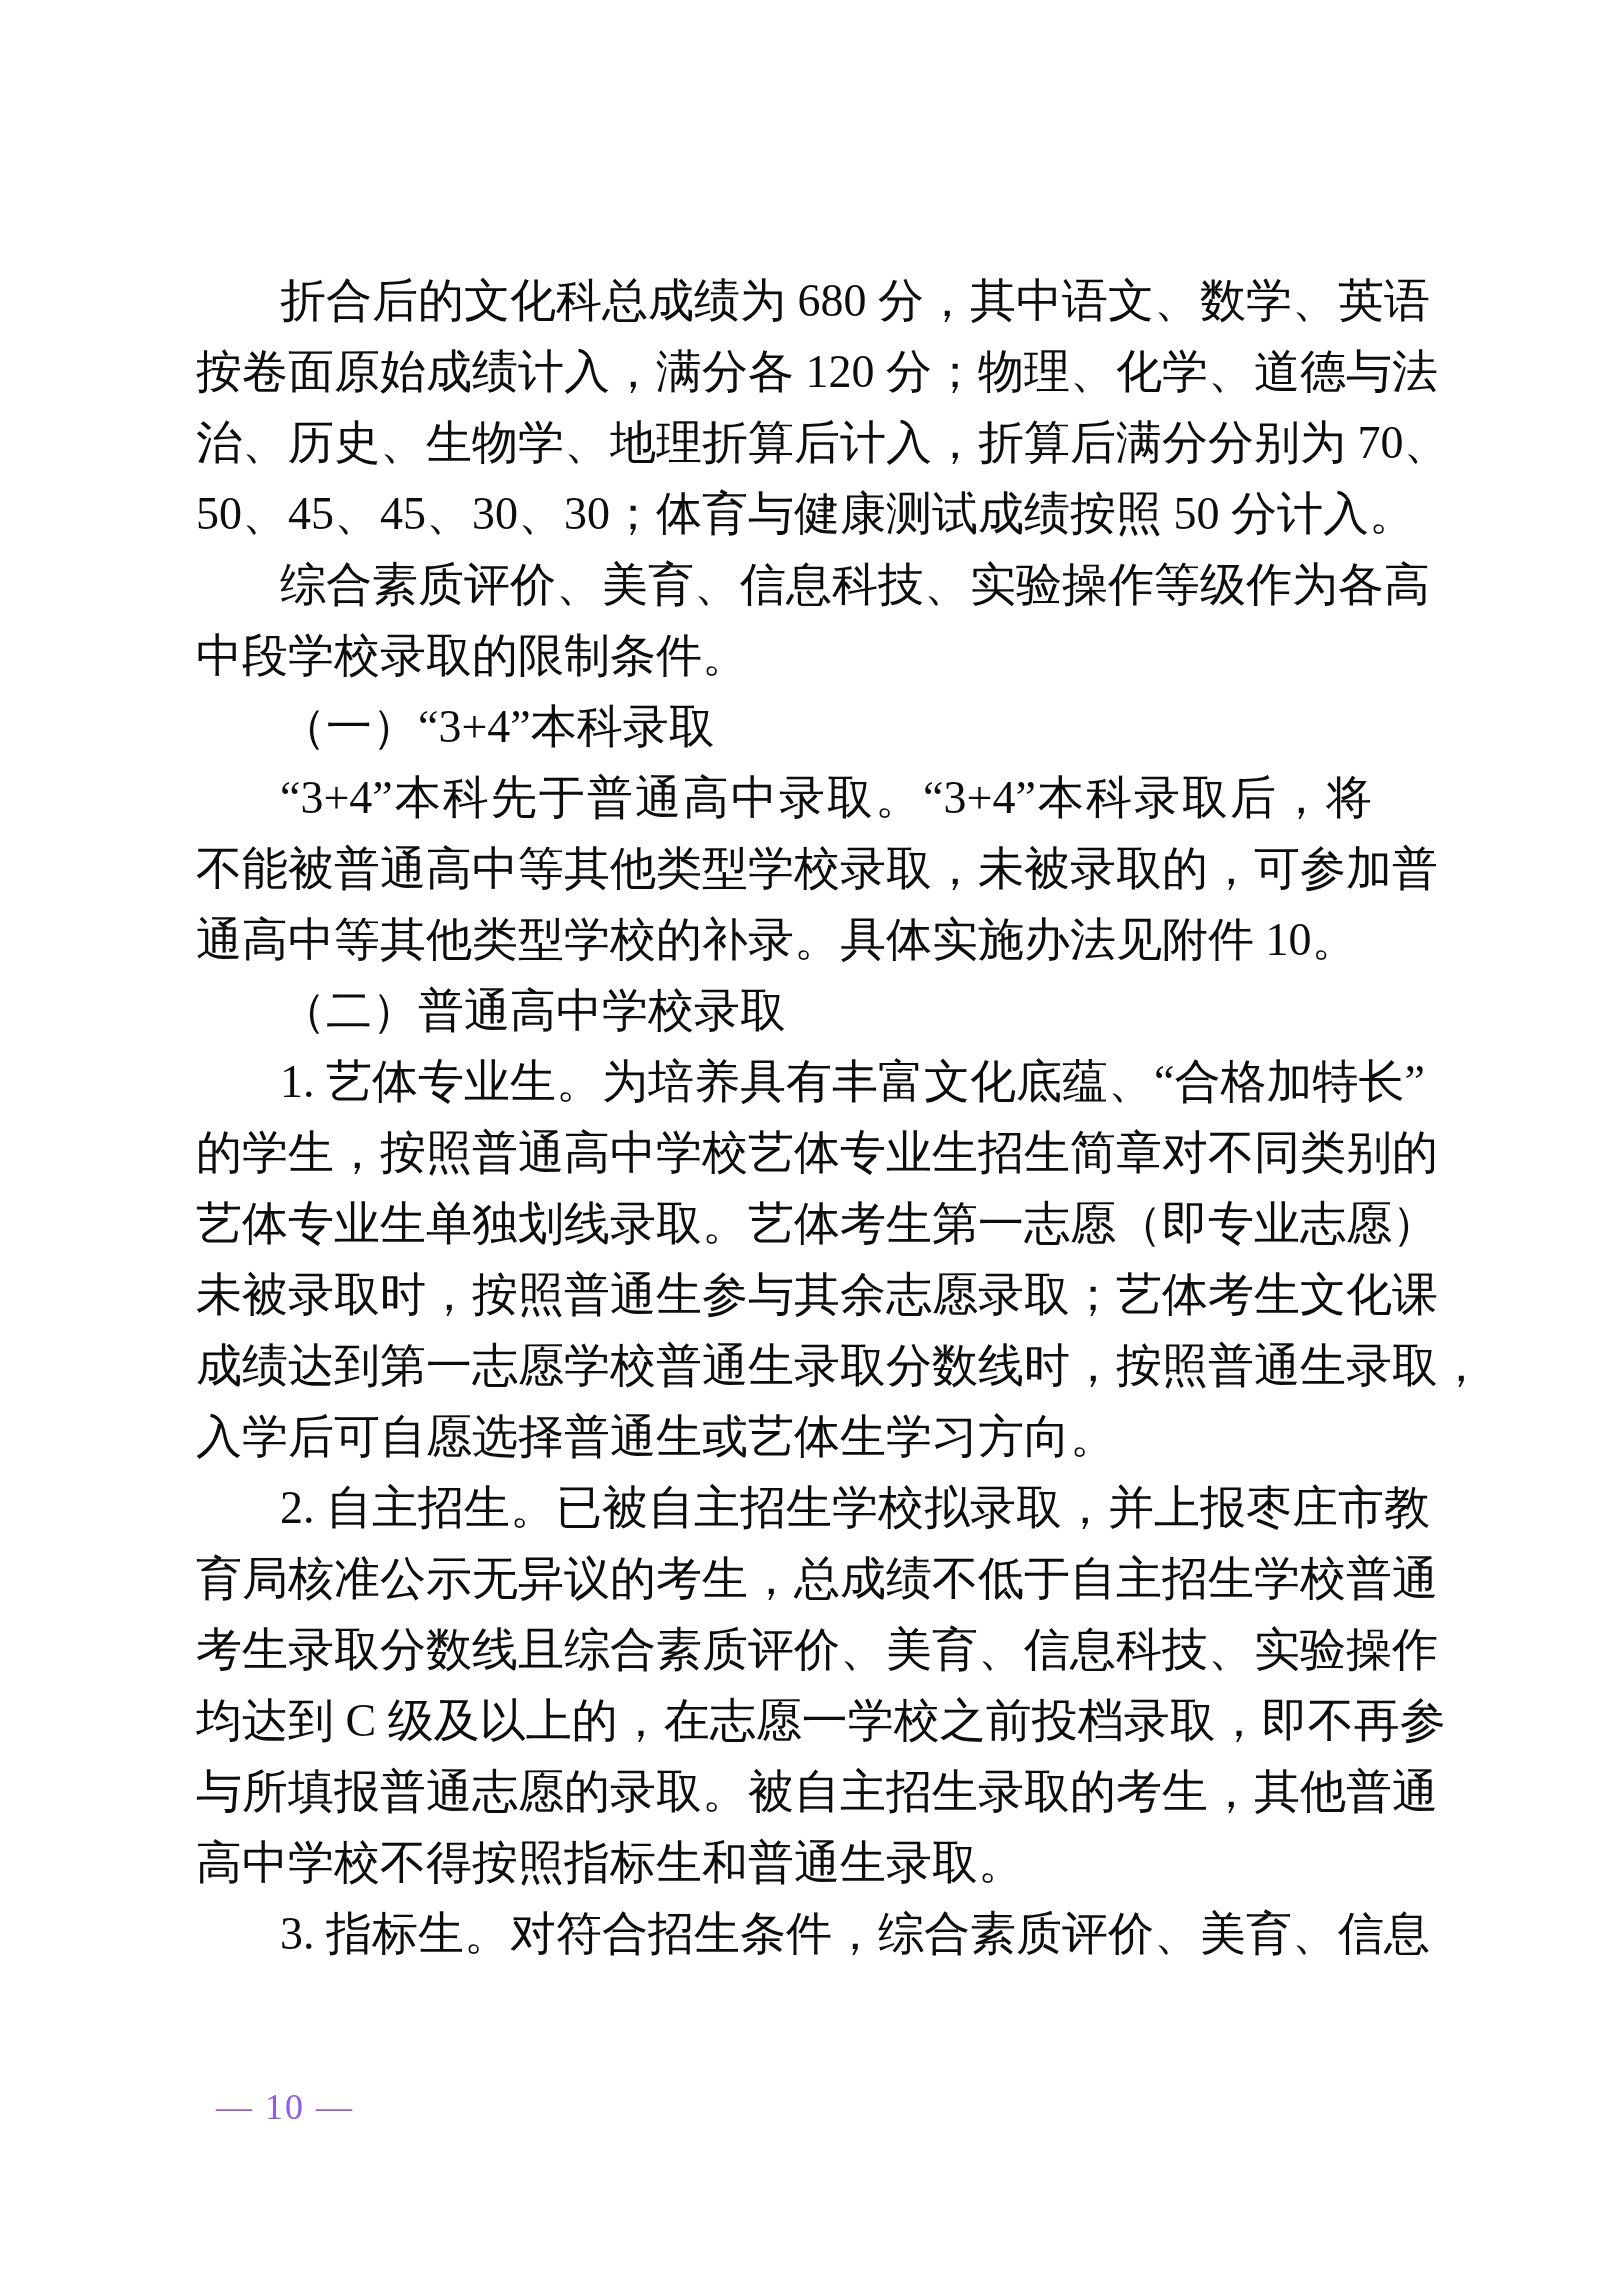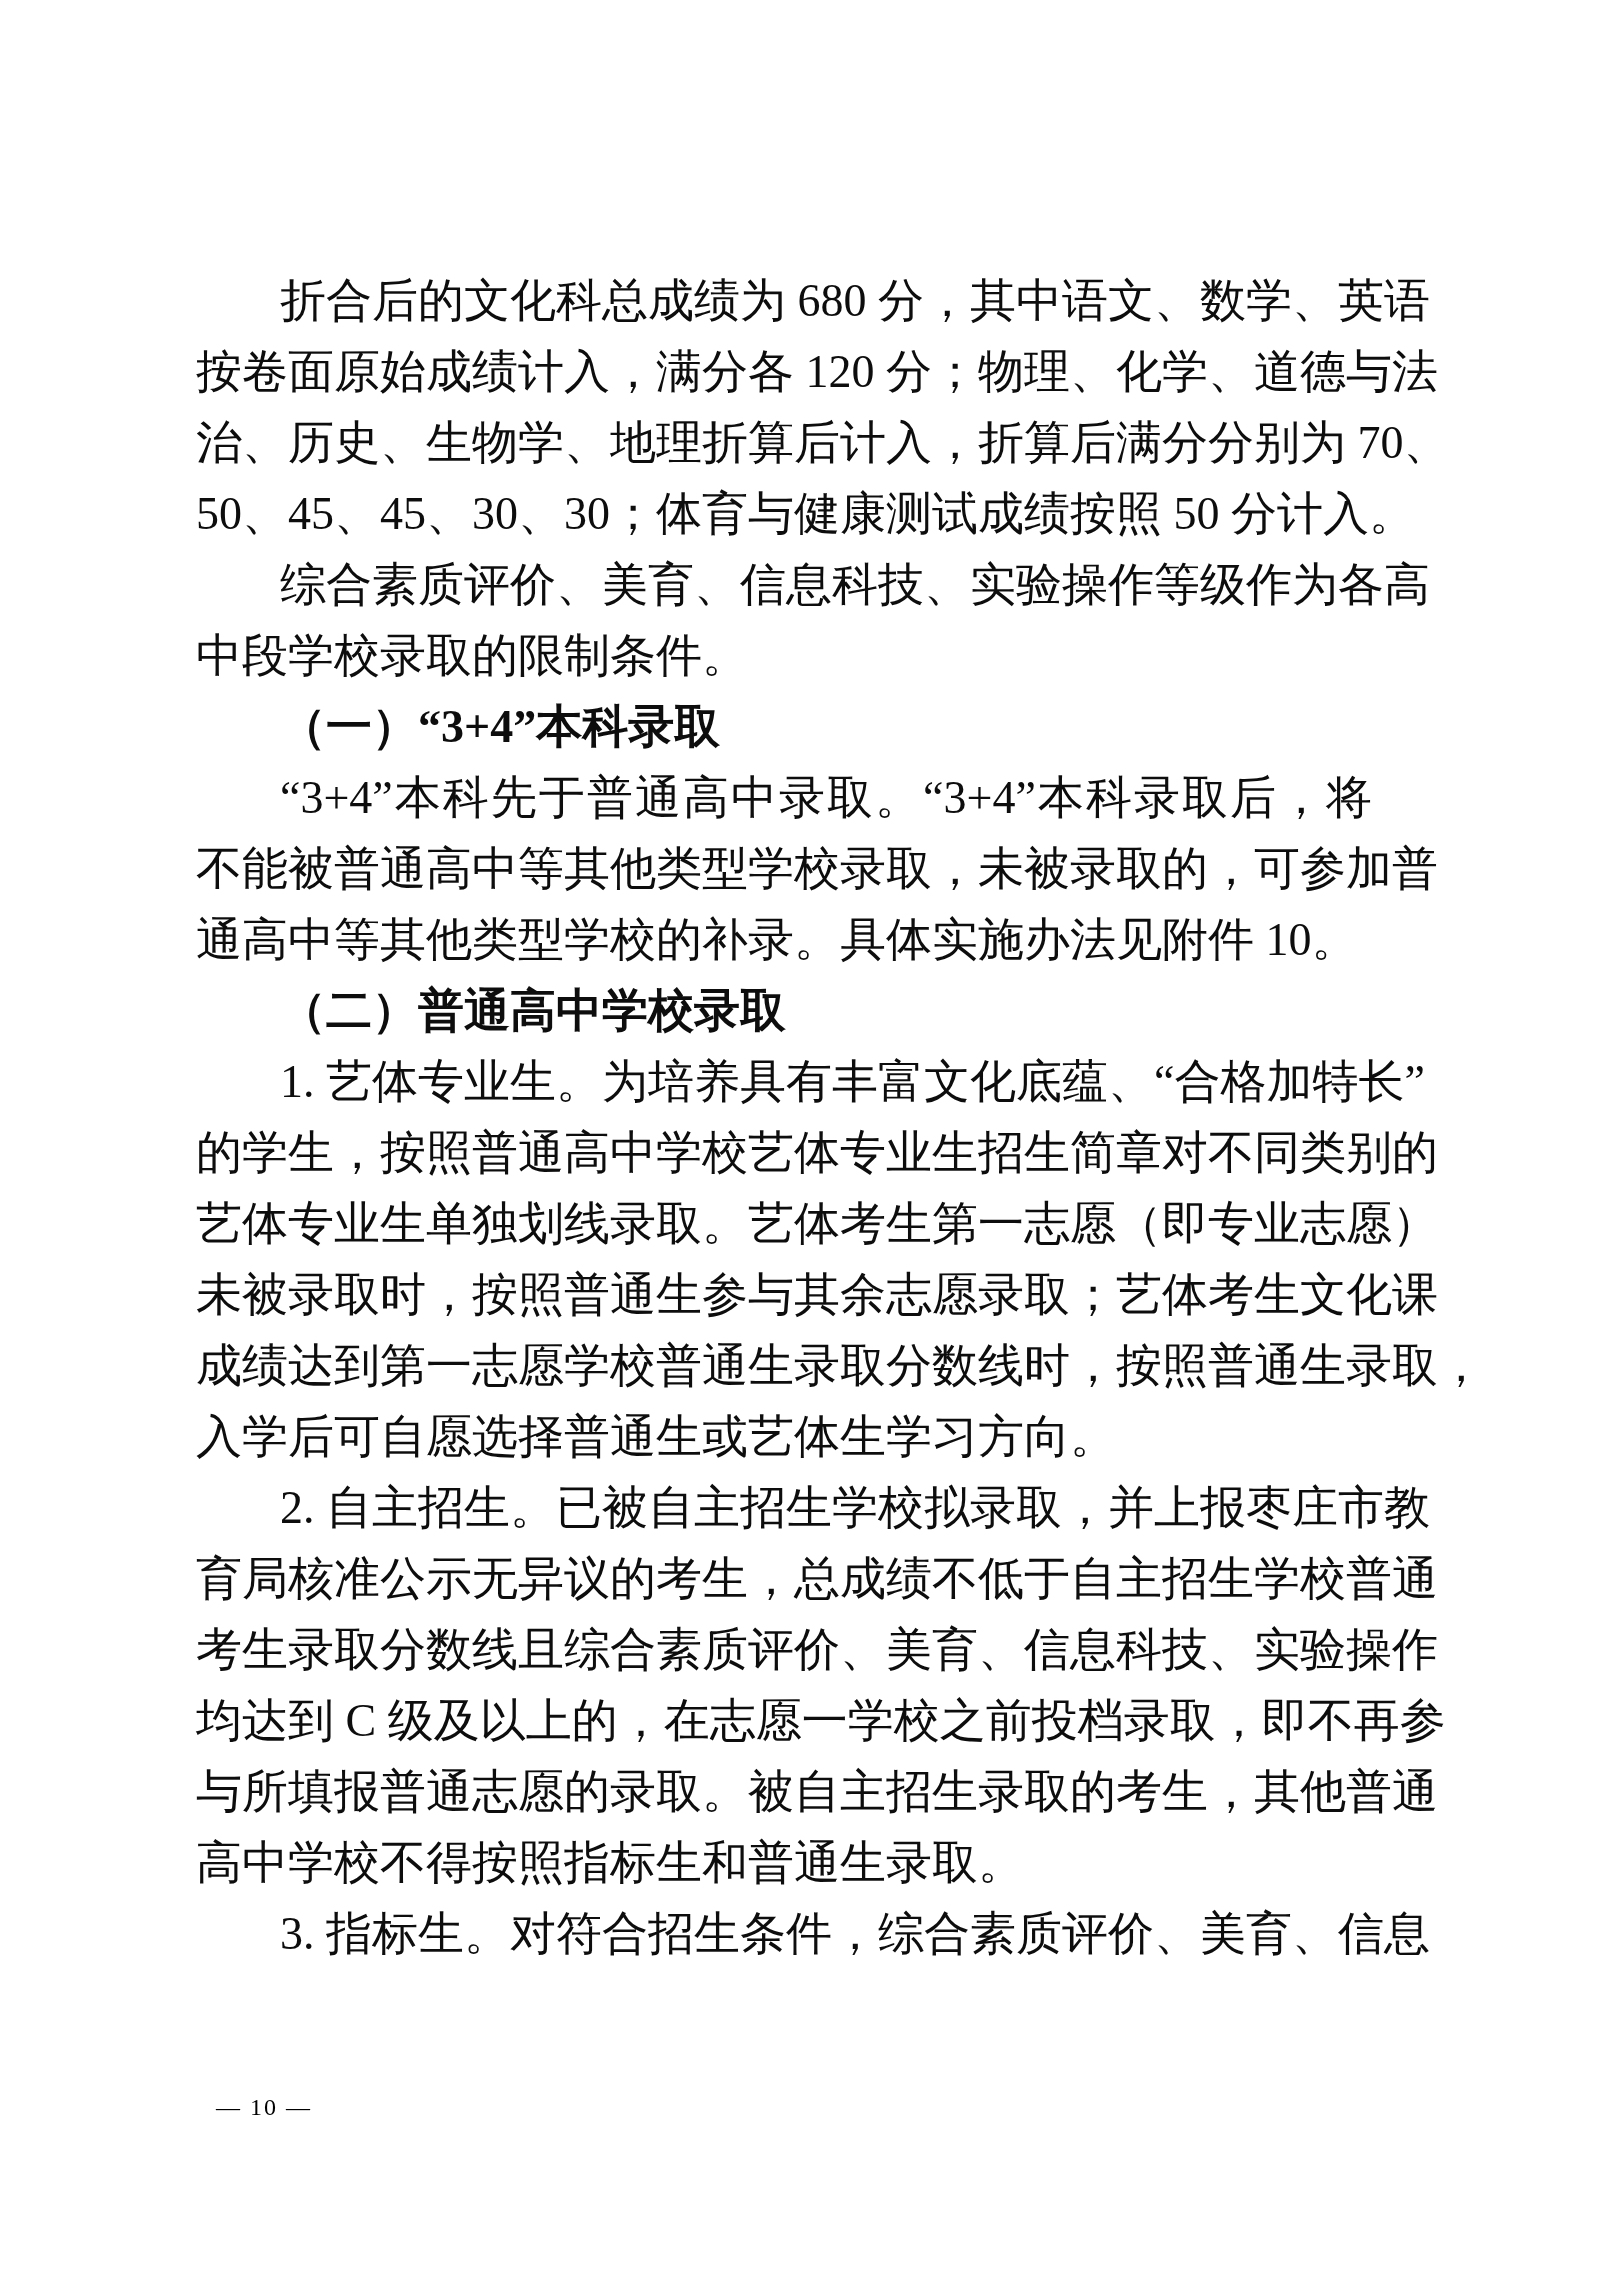--- a/index.html
+++ b/index.html
@@ -29,29 +29,29 @@
     text-align-last: justify;
     white-space: nowrap;
   }
   .line.indent {
     text-indent: 84px;
   }
   .line.last {
     text-align-last: left;
   }
   .line.heading {
-    font-weight: 700;
+    font-weight: 400;
   }
   .footer {
     position: absolute;
     left: 216px;
     top: 2086px;
-    font-size: 24px;
+    font-size: 36px;
     line-height: 43px;
-    color: #000000;
+    color: #8b5cf6;
     letter-spacing: 2px;
   }
 </style>
 </head>
 <body>
 
 <div class="page">
   <div class="content">
       <div class="line indent">折合后的文化科总成绩为 680 分，其中语文、数学、英语</div>
       <div class="line">按卷面原始成绩计入，满分各 120 分；物理、化学、道德与法</div>

